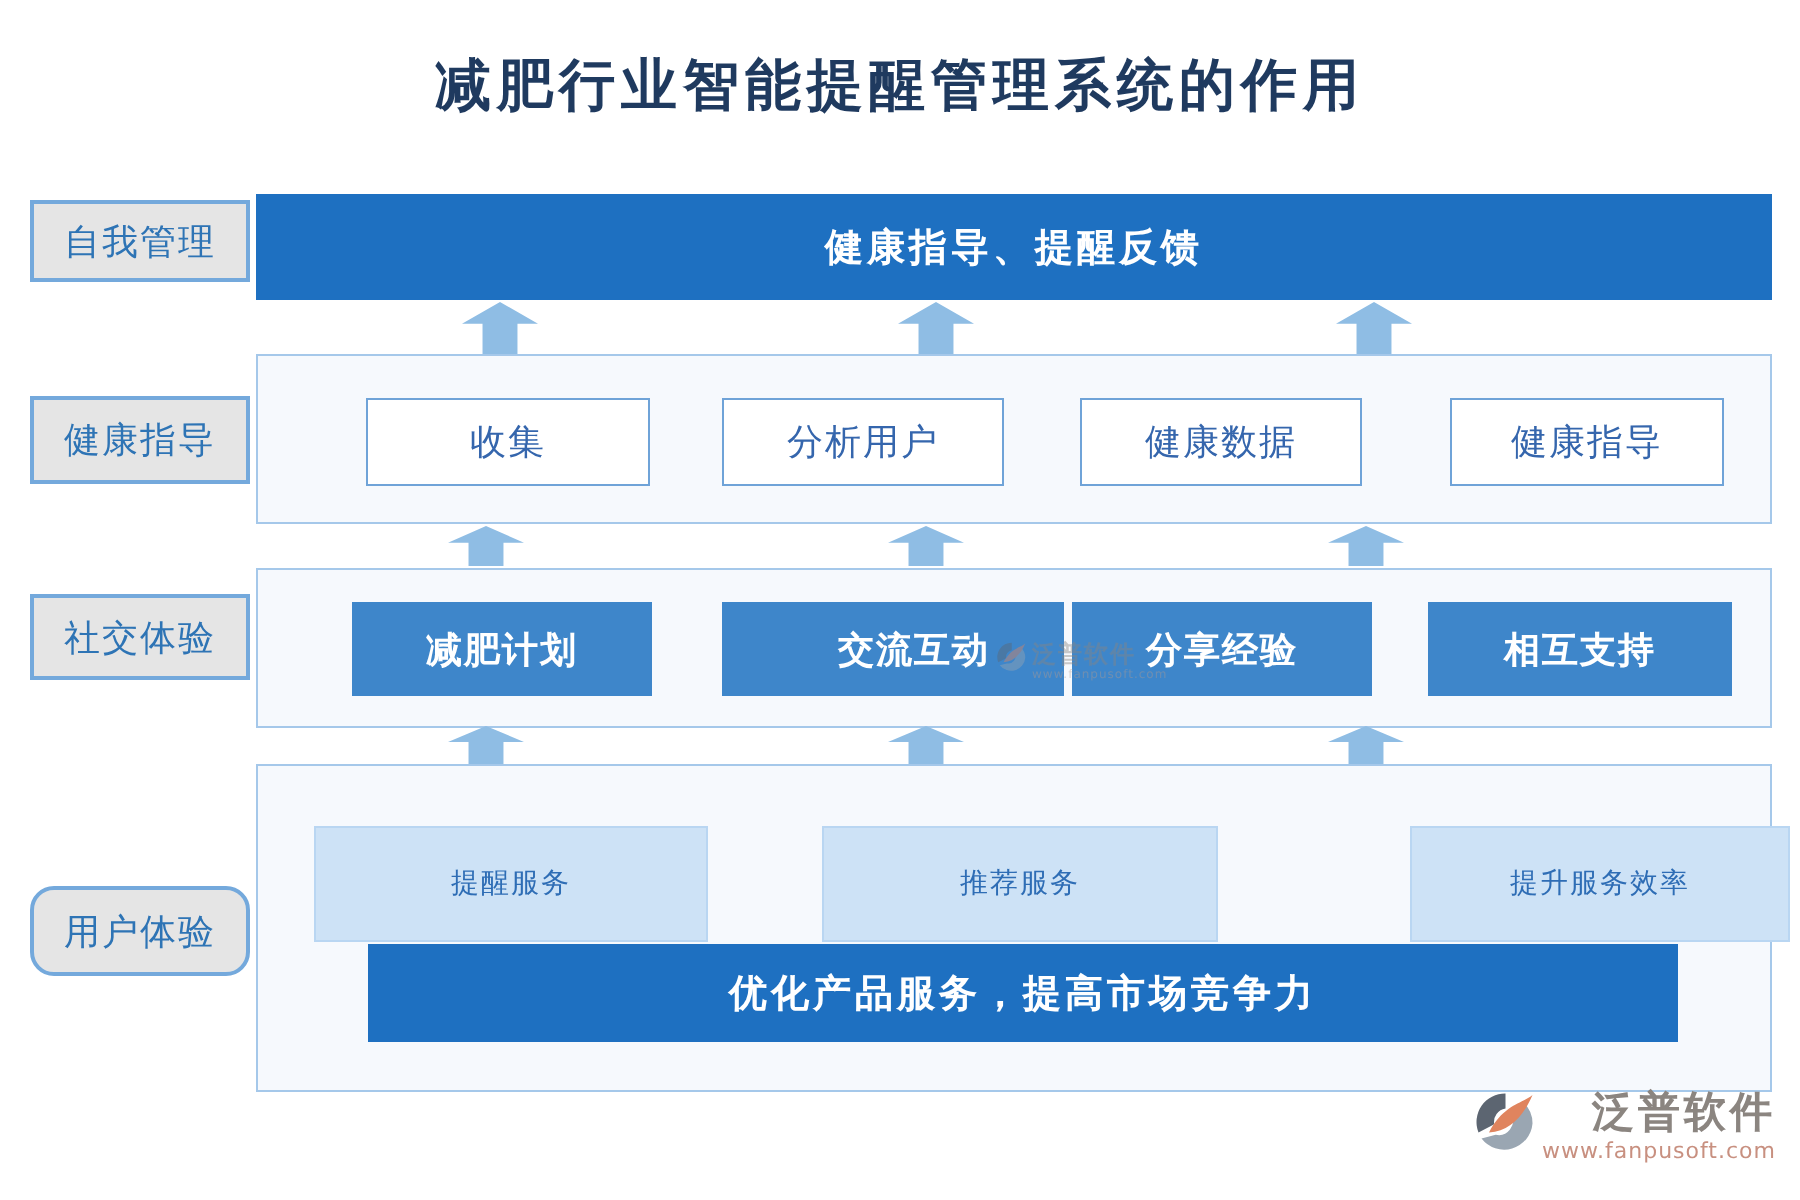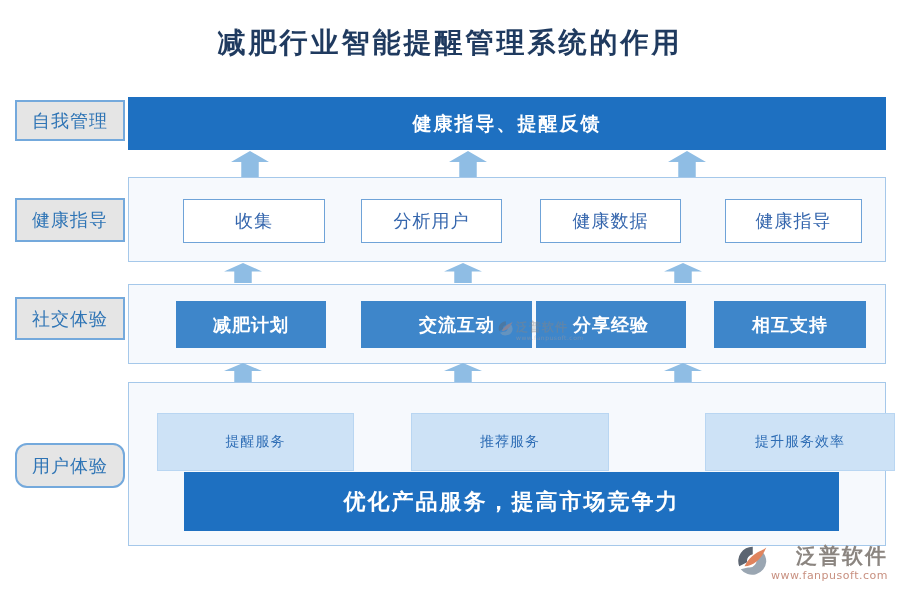--- a/index.html
+++ b/index.html
@@ -61,22 +61,22 @@
     position:absolute;top:30px;height:58px;box-sizing:border-box;
     background:#cde2f6;border:1px solid #b9d6f2;color:#2e6db5;
     font-family:"DejaVu Serif","Liberation Serif",serif;font-size:14px;letter-spacing:1px;
     display:flex;align-items:center;justify-content:center;
   }
   .lbox-1{left:28px;width:197px;}
   .lbox-2{left:282px;width:198px;}
   .lbox-3{left:544px;width:190px;margin-left:32px;}
 
   .bottom-bar{
-    position:absolute;left:55px;top:89px;width:655px;height:59px;
-    background:#1e70c1;color:#ffffff;font-weight:bold;font-size:22px;letter-spacing:2px;
+    position:absolute;left:55px;top:89px;width:655px;height:49px;
+    background:#1e70c1;color:#ffffff;font-weight:bold;font-size:19px;letter-spacing:2px;
     display:flex;align-items:center;justify-content:center;
   }
 
   .arrow{
     position:absolute;width:38px;background:#8fbde4;
     clip-path:polygon(50% 0,100% 42%,73% 42%,73% 100%,27% 100%,27% 42%,0 42%);
   }
   .gap1{top:151px;height:26px;}
   .gap2{top:263px;height:20px;}
   .gap3{top:363px;height:19px;}

